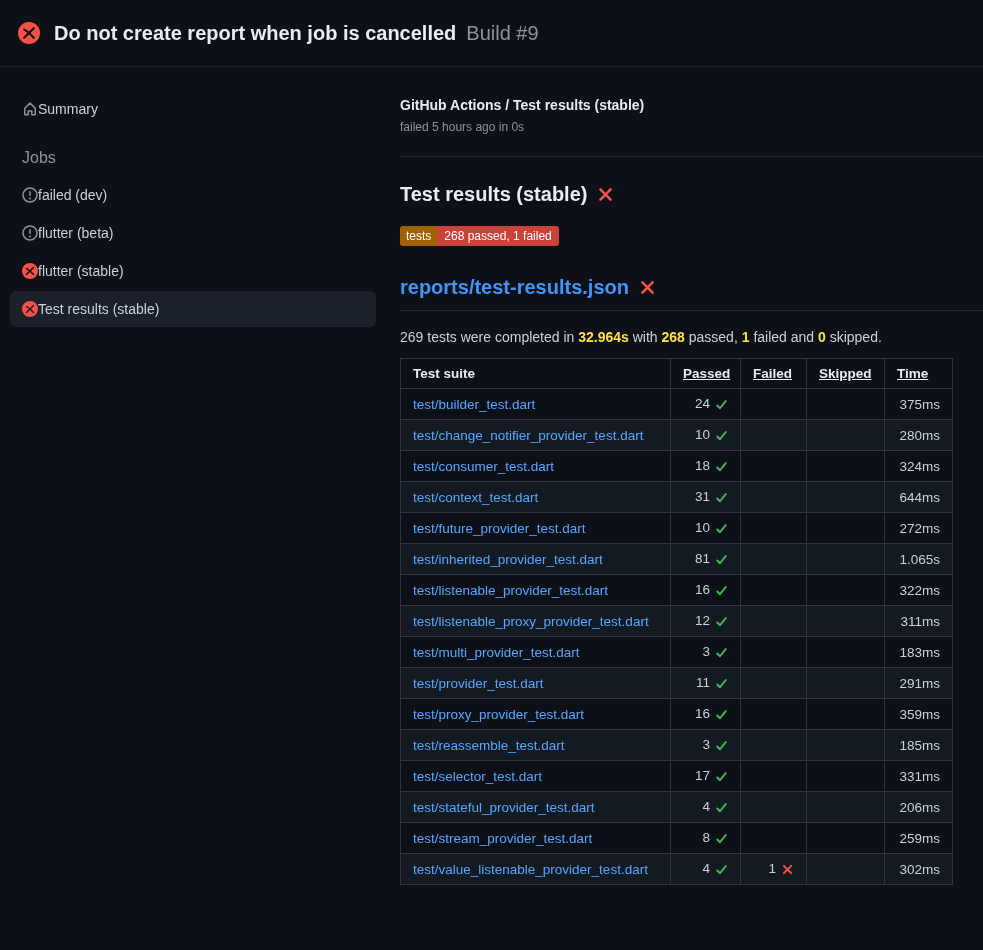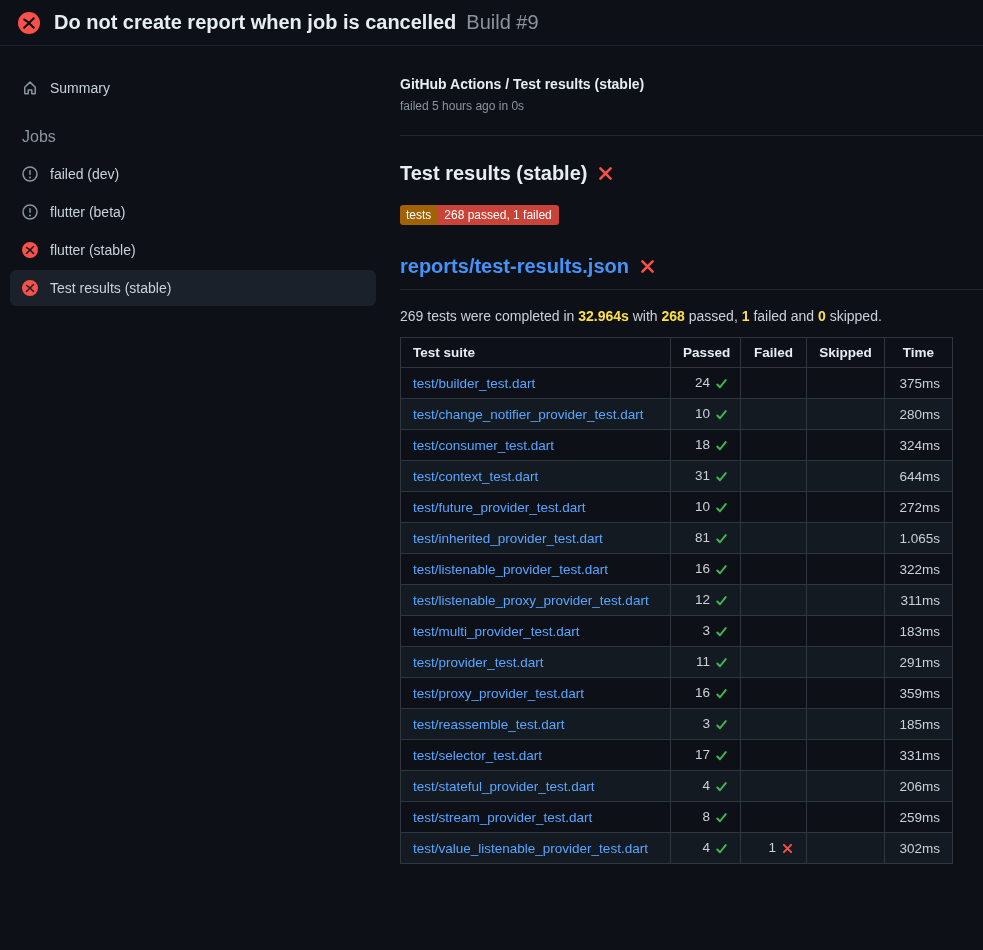--- a/index.html
+++ b/index.html
@@ -8,34 +8,34 @@
     background:#0d1117;
     color:#c9d1d9;
     font-family:"Liberation Sans", "DejaVu Sans", sans-serif;
     overflow:hidden;
   }
   a { text-decoration:none; }
 
   
   .app-header {
     display:flex; align-items:center; gap:14px;
-    height:46px; padding:12px 18px;
+    height:67px; padding:12px 18px;
     border-bottom:1px solid #1d222a;
   }
   .status-icon-lg { width:22px; height:22px; flex-shrink:0; display:block; }
   .app-title { font-size:20px; font-weight:700; color:#e6edf3; white-space:nowrap; }
   .app-build { font-size:20px; font-weight:400; color:#8b949e; margin-left:-4px; }
 
   
   .layout { display:flex; align-items:flex-start; }
 
   
   .sidebar { width:392px; flex-shrink:0; padding:24px 16px 0 10px; }
   .side-item {
-    display:flex; align-items:center; gap:12px;
+    display:flex; align-items:center; 
     padding:10px 12px; border-radius:6px;
     font-size:14px; color:#c9d1d9; cursor:pointer;
     margin-bottom:2px;
   }
   .side-item.selected { background:#1b212b; }
   .icon16 { width:16px; height:16px; flex-shrink:0; display:block; }
   .jobs-heading { font-size:16px; color:#8b949e; margin:22px 0 10px 12px; }
 
   
   .main { flex:1; padding:30px 31px 0 8px; min-width:0; }
@@ -61,21 +61,21 @@
   .summary-line { font-size:14px; color:#c9d1d9; margin-top:18px; }
   .summary-line b { color:#fde047; font-weight:700; }
 
   
   table.results {
     border-collapse:collapse; margin-top:13px;
     font-size:13.5px; table-layout:fixed; width:552px;
   }
   .results th, .results td { border:1px solid #30363d; padding:7px 12px; overflow:hidden; white-space:nowrap; }
   .results th { font-weight:700; color:#e6edf3; text-align:left; }
-  .results th.num-h { text-align:center; }
+  .results th.num-h { text-align:left;text-decoration:underline; }
   .results tbody tr:nth-child(even) { background:#141a22; }
   .suite-link { color:#58a6ff; }
   .num-cell { text-align:right; color:#c9d1d9; }
   .cell-icon { width:13px; height:13px; margin-left:5px; vertical-align:-2px; }
   .cell-num { vertical-align:1px; }
 </style>
 </head>
 <body>
 
 <div class="app-header">

